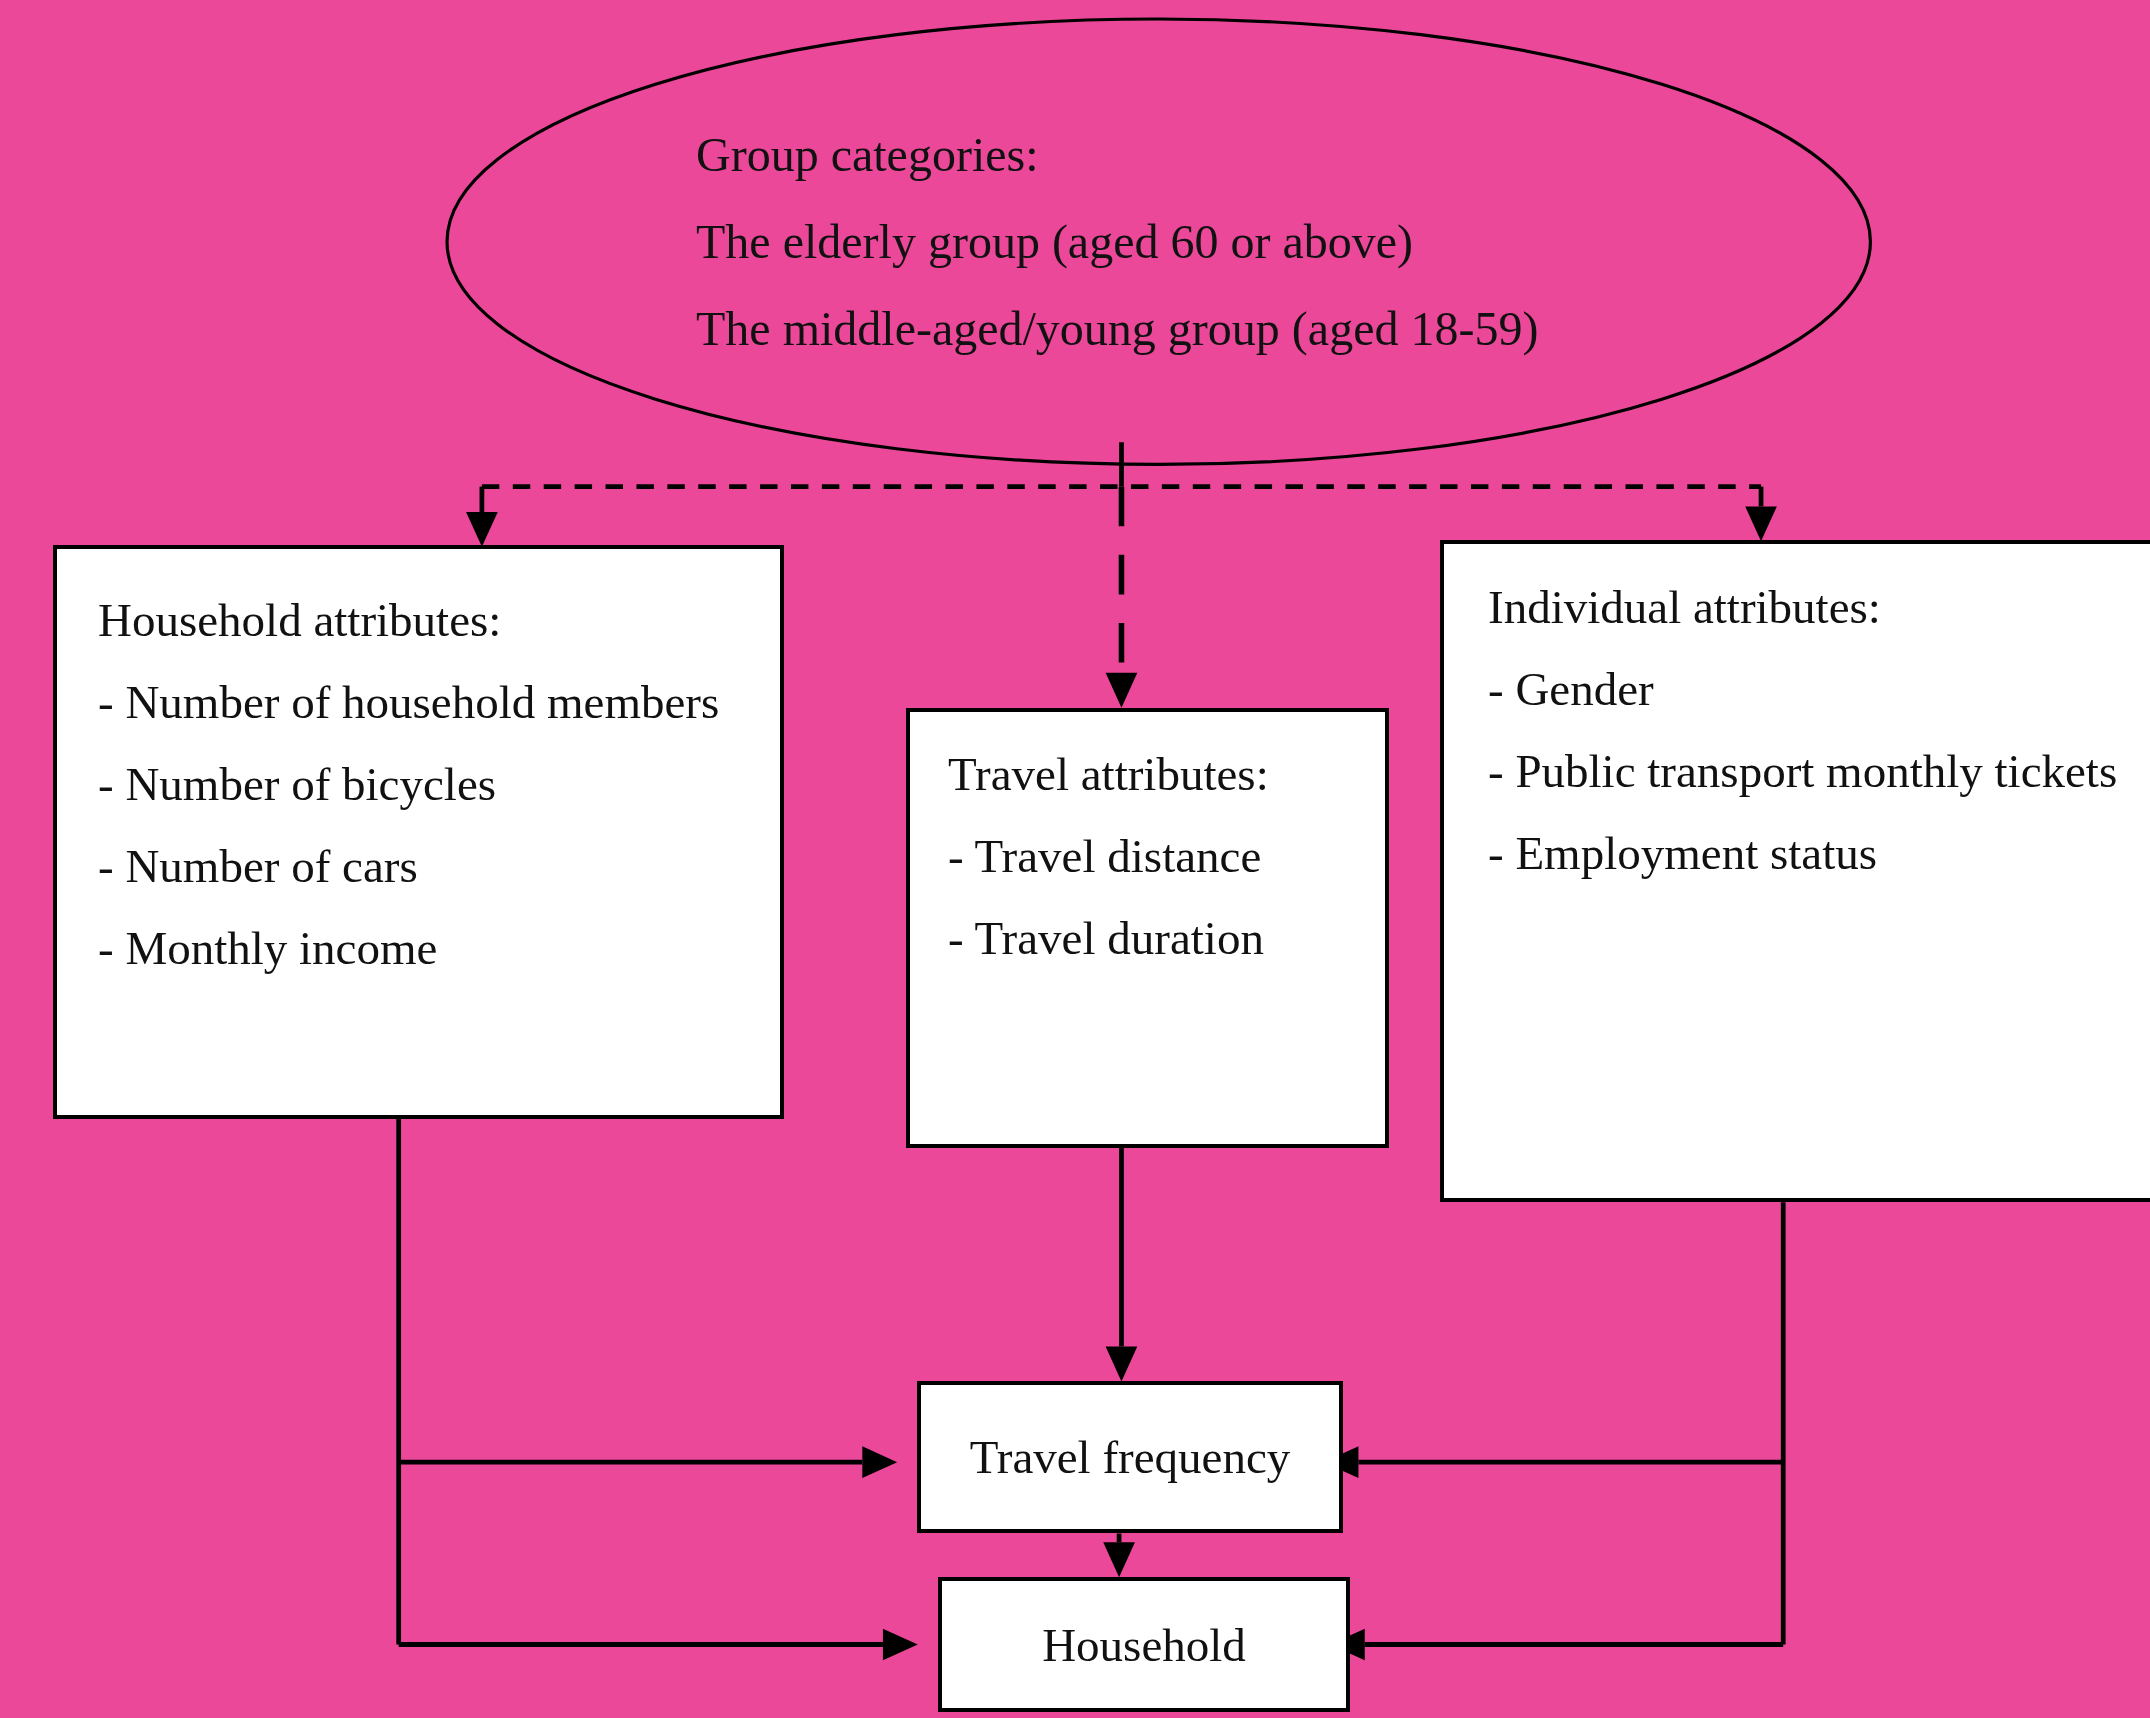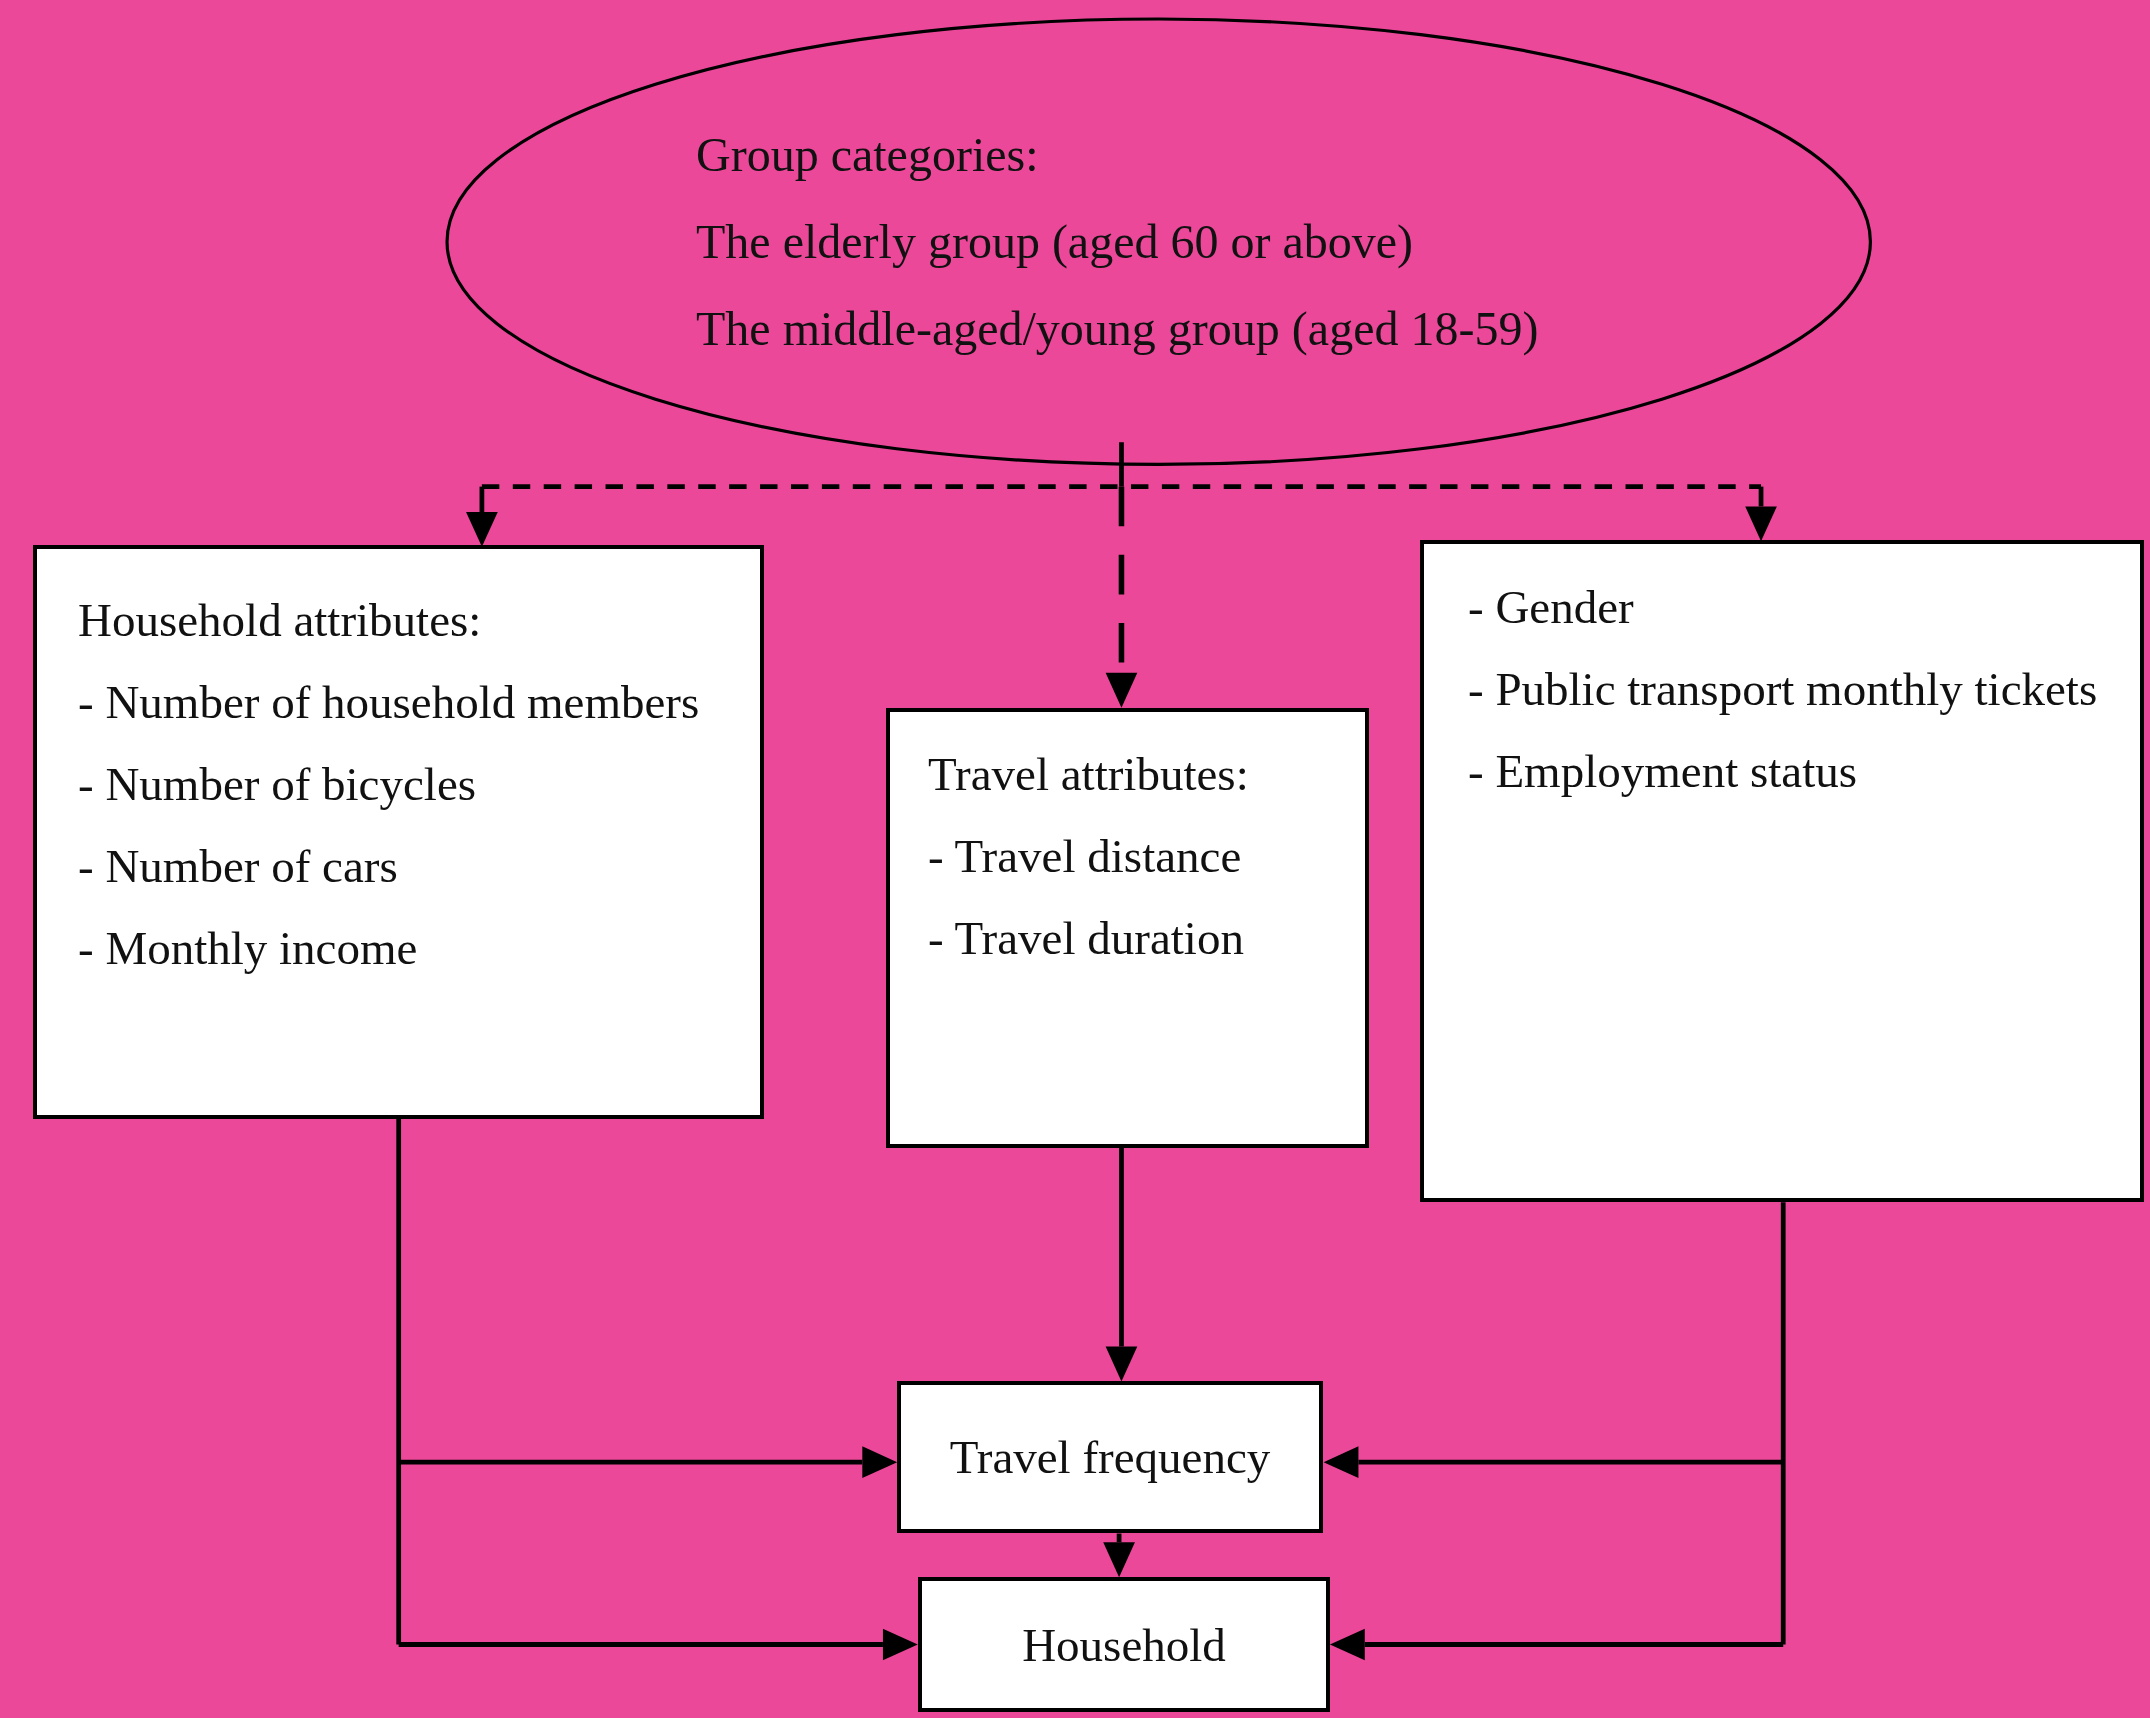--- a/index.html
+++ b/index.html
@@ -32,20 +32,21 @@
   .dash-v { stroke-width: 7px; stroke-dasharray: 50 36; }
   .head { fill: #000000; stroke: none; }
 
   .node {
     position: absolute;
     box-sizing: border-box;
   }
   .box {
     border: 4px solid #000000;
     background: #ffffff;
+    margin-left: 20px;
   }
   .attr-text {
     font-size: 47px;
     line-height: 82px;
     white-space: nowrap;
   }
   .ellipse-text {
     font-size: 48px;
     line-height: 87px;
     white-space: nowrap;
@@ -121,20 +122,21 @@
     <div>- Monthly income</div>
   </div>
 
   <div class="node box attr-text" id="travel-box">
     <div>Travel attributes:</div>
     <div>- Travel distance</div>
     <div>- Travel duration</div>
   </div>
 
   <div class="node box attr-text" id="individual-box">
+    <div>Individual attributes:</div>
     <div>- Gender</div>
     <div>- Public transport monthly tickets</div>
     <div>- Employment status</div>
   </div>
 
   <div class="node box center-box" id="travel-frequency-box">
     <span>Travel frequency</span>
   </div>
 
   <div class="node box center-box" id="difference-box">

